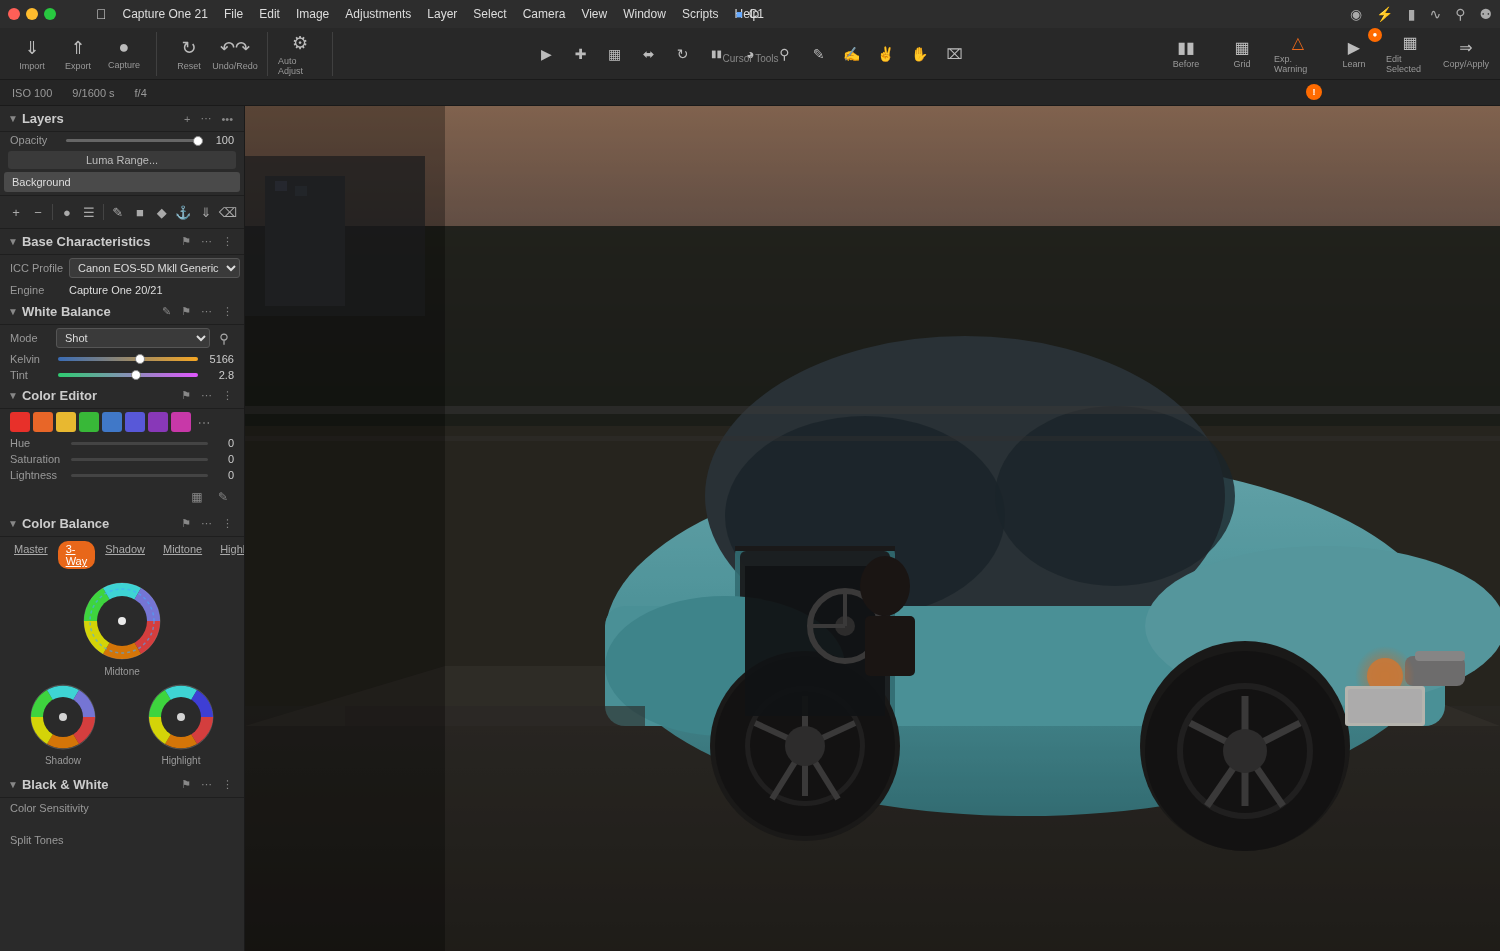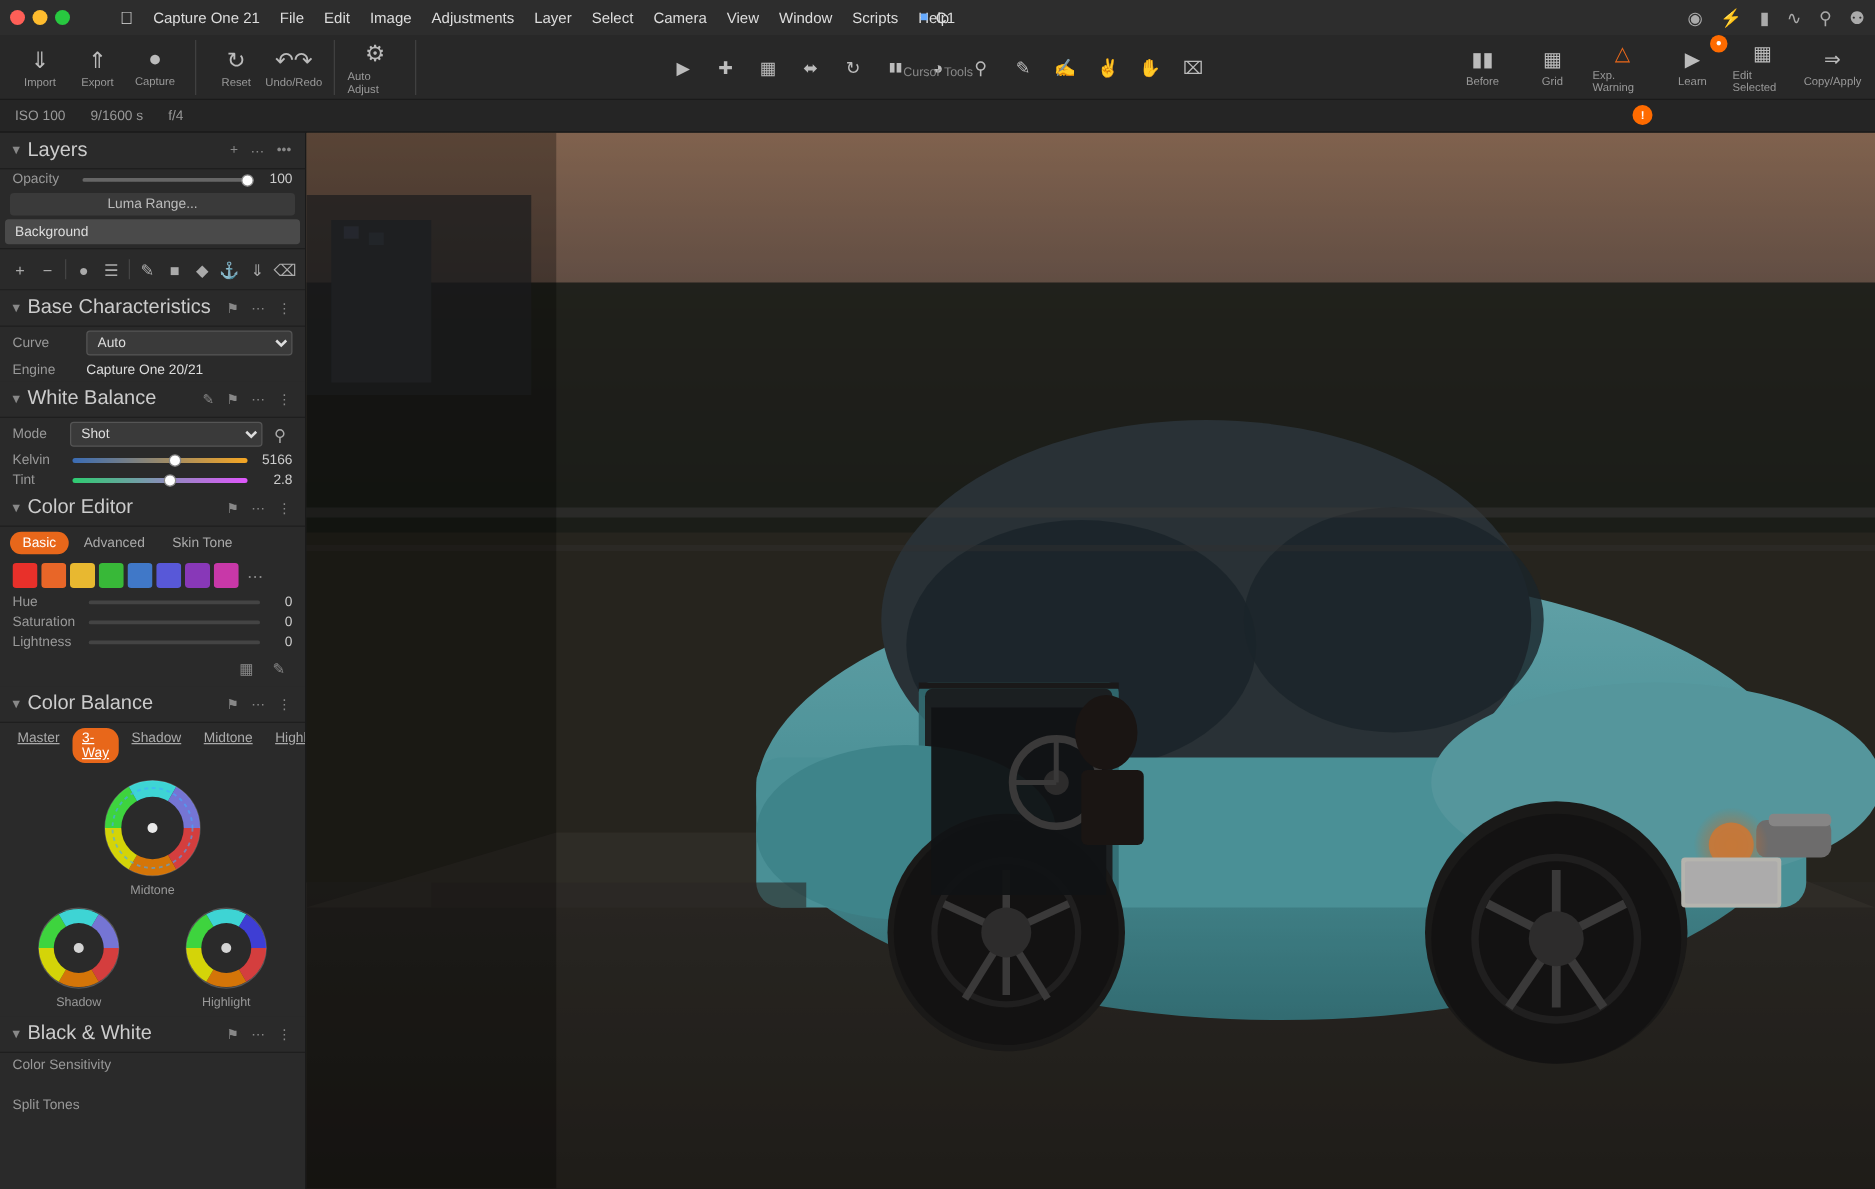--- a/index.html
+++ b/index.html
@@ -184,22 +184,22 @@
       border-bottom: 1px solid #1e1e1e;
       cursor: pointer;
       user-select: none;
     }
     .section-chevron {
       font-size: 10px;
       color: #888;
       margin-right: 4px;
     }
     .section-title {
-      font-size: 16px;
-      font-weight: 400;
+      font-size: 13px;
+      font-weight: 700;
       color: #ccc;
       flex: 1;
     }
     .section-actions {
       display: flex;
       gap: 4px;
       align-items: center;
     }
     .section-action-btn {
       font-size: 11px;
@@ -660,27 +660,27 @@
       <div class="section-header">
         <span class="section-chevron">▼</span>
         <span class="section-title">Base Characteristics</span>
         <div class="section-actions">
           <span class="section-action-btn">⚑</span>
           <span class="section-action-btn">⋯</span>
           <span class="section-action-btn">⋮</span>
         </div>
       </div>
 
-
       <div class="form-row">
-        <span class="form-label">Curve</span>
+        <span class="form-label">ICC Profile</span>
         <select class="form-select">
-          <option>Auto</option>
+          <option>Canon EOS-5D Mkll Generic</option>
         </select>
       </div>
+
 
       <div class="form-row">
         <span class="form-label">Engine</span>
         <span class="form-value">Capture One 20/21</span>
       </div>
     </div>
 
     <div class="wb-section">
       <div class="section-header">
         <span class="section-chevron">▼</span>
@@ -722,25 +722,20 @@
       <div class="section-header">
         <span class="section-chevron">▼</span>
         <span class="section-title">Color Editor</span>
         <div class="section-actions">
           <span class="section-action-btn">⚑</span>
           <span class="section-action-btn">⋯</span>
           <span class="section-action-btn">⋮</span>
         </div>
       </div>
 
-      <div class="color-editor-tabs">
-        <div class="color-editor-tab active">Basic</div>
-        <div class="color-editor-tab">Advanced</div>
-        <div class="color-editor-tab">Skin Tone</div>
-      </div>
 
       <div class="color-swatches">
         <div class="color-swatch" style="background:#e8302a;"></div>
         <div class="color-swatch" style="background:#e86628;"></div>
         <div class="color-swatch" style="background:#e8b830;"></div>
         <div class="color-swatch" style="background:#38b838;"></div>
         <div class="color-swatch" style="background:#4078c8;"></div>
         <div class="color-swatch" style="background:#5858d8;"></div>
         <div class="color-swatch" style="background:#8838b8;"></div>
         <div class="color-swatch" style="background:#c838a8;"></div>

